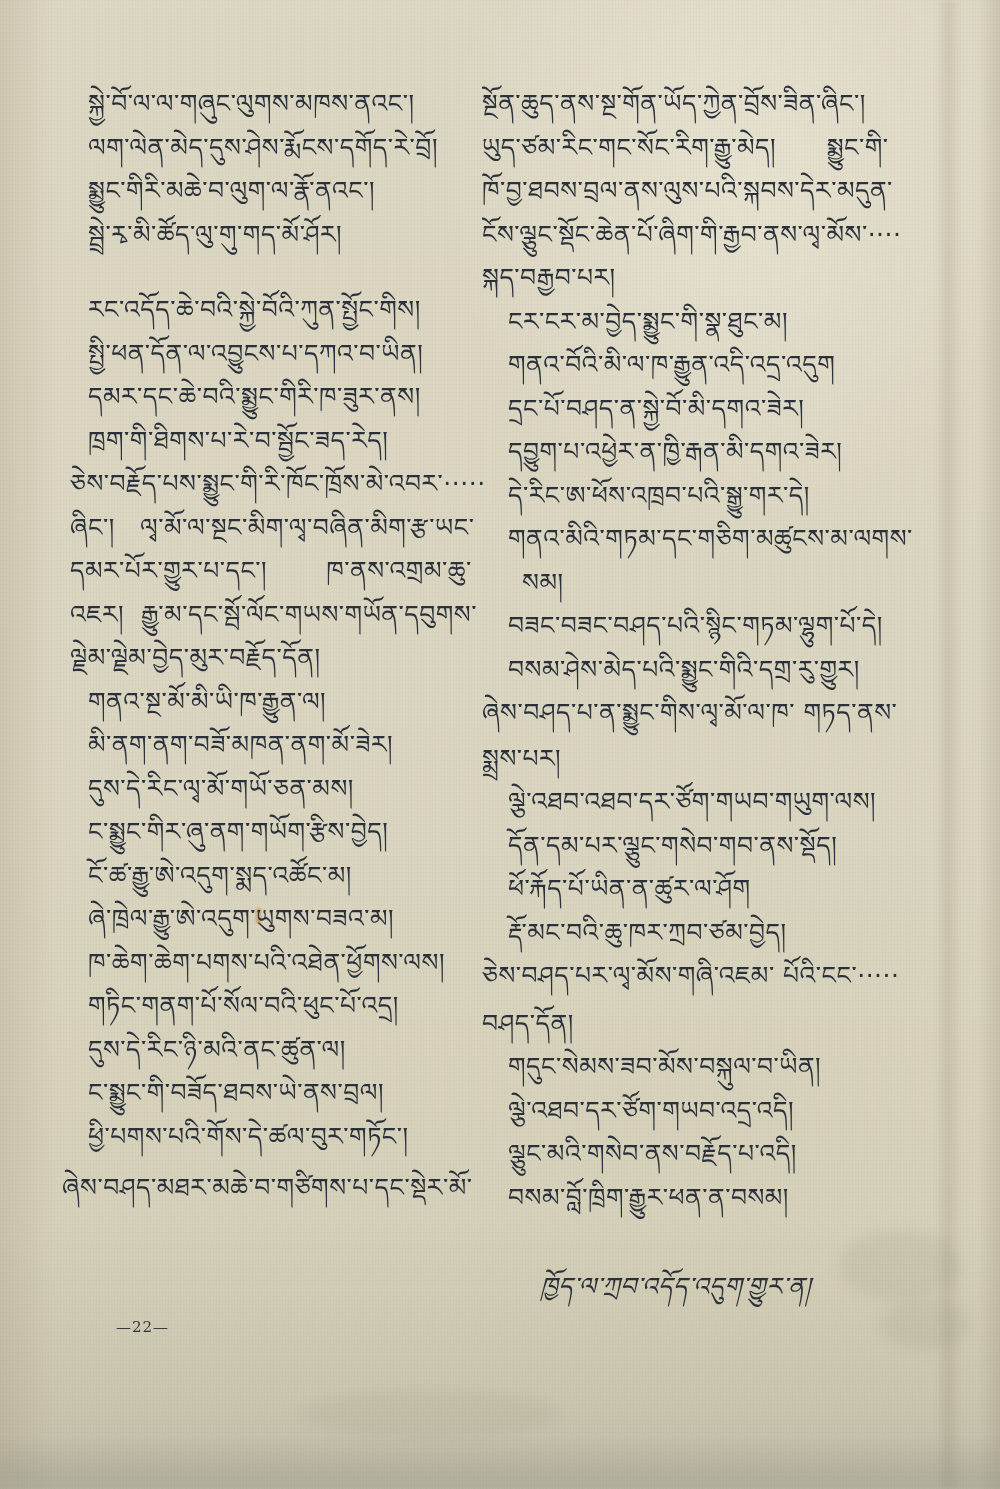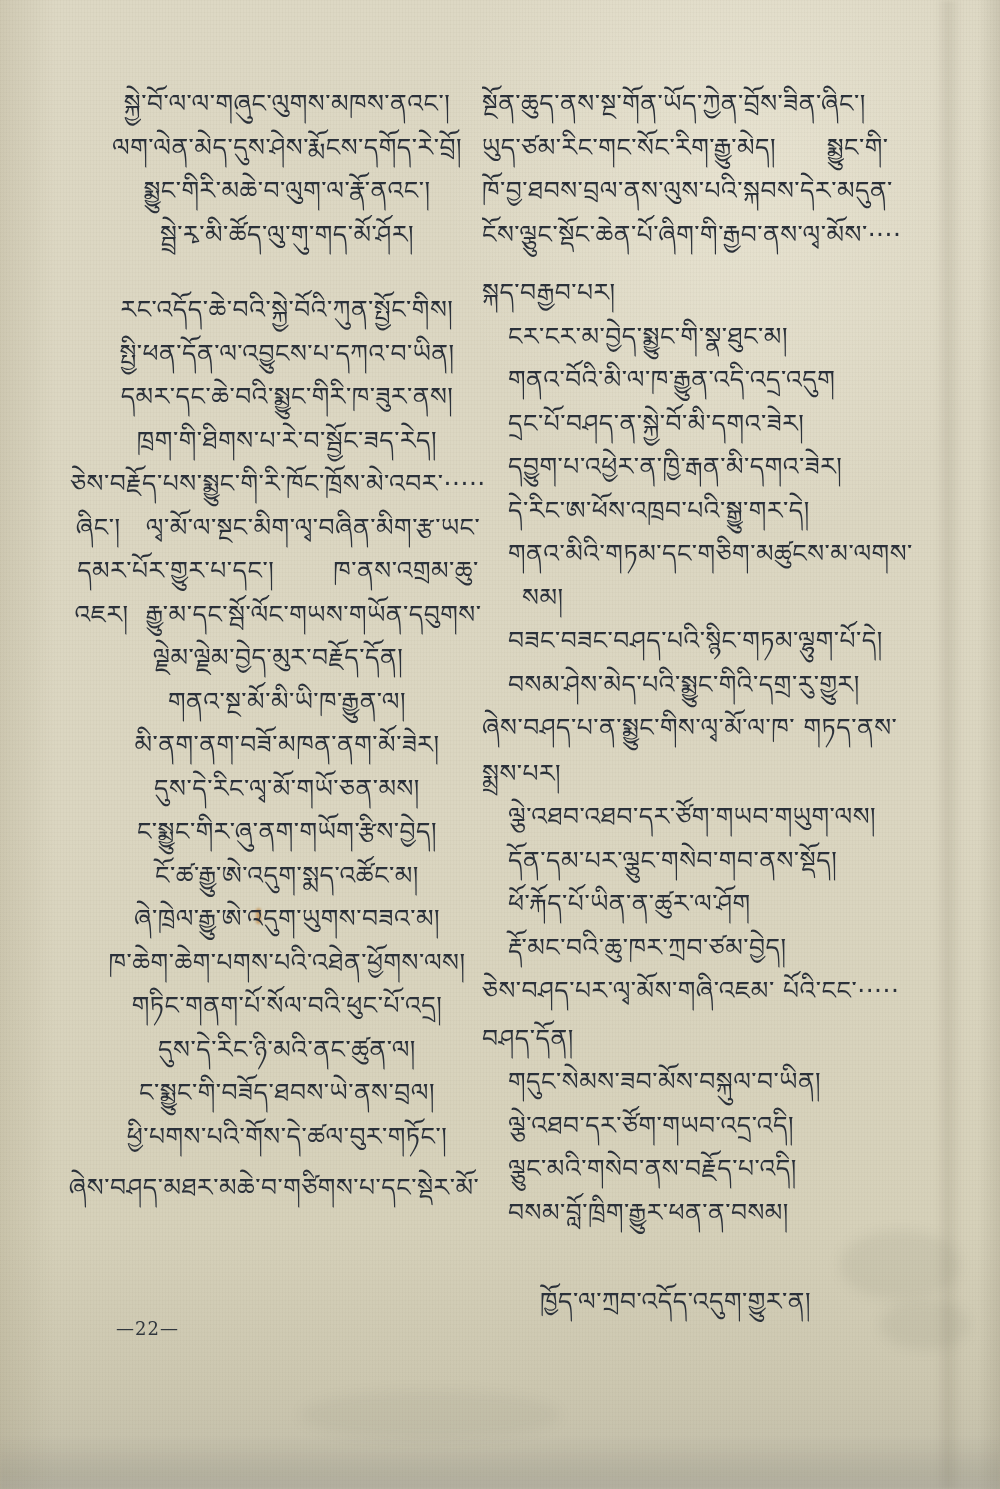--- a/index.html
+++ b/index.html
@@ -45,35 +45,35 @@
   .smudge.s1{left:840px;top:1230px;width:120px;height:70px;}
   .smudge.s2{left:880px;top:1300px;width:90px;height:50px;}
   .smudge.s3{left:300px;top:1390px;width:260px;height:50px;background:rgba(120,115,95,0.07);}
 
   .col{
     position:absolute;top:84px;
     color:#2b313a;
     font-size:25px;
     letter-spacing:0.5px;
   }
-  .col-left{left:51px;width:446px;text-align:center;}
+  .col-left{left:62px;width:446px;}
   .col-right{left:482px;width:468px;}
   .line{
     height:43.5px;line-height:40px;
     white-space:pre;overflow:hidden;
   }
   .line.verse{padding-left:26px;}
   .line.prose{padding-left:8px;}
   .line.flush{padding-left:0;}
   .line.indent2{padding-left:40px;}
-  .line.indent3{padding-left:58px;}
+  .line.indent3{padding-left:58px;font-style:italic;}
 
   .page-number{
     position:absolute;left:116px;top:1318px;
-    font-size:18px;letter-spacing:1px;color:#30363d;
+    font-size:15px;letter-spacing:1px;color:#30363d;
     font-family:"DejaVu Serif",serif;
   }
 </style>
 </head>
 <body>
 
 <div class="page">
   <div class="crease"></div>
   <div class="edge-right"></div>
   <div class="bottom-edge"></div>
@@ -107,21 +107,21 @@
       <div class="line verse">དུས་དེ་རིང་ཉི་མའི་ནང་ཚུན་ལ།</div>
       <div class="line verse">ང་སྨྱུང་གི་བཟོད་ཐབས་ཡེ་ནས་བྲལ།</div>
       <div class="line verse">ཕྱི་པགས་པའི་གོས་དེ་ཚལ་བུར་གཏོང་།</div>
       <div class="line flush" style="margin-top: 8px;">ཞེས་བཤད་མཐར་མཆེ་བ་གཙིགས་པ་དང་སྡེར་མོ་</div>
     </div>
   <div class="col col-right" id="col-right">
       <div class="line flush">སྔོན་ཆུད་ནས་སྔ་གོན་ཡོད་ཀྱེན་བྲོས་ཟིན་ཞིང་།</div>
       <div class="line flush">ཡུད་ཙམ་རིང་གང་སོང་རིག་རྒྱུ་མེད།      སྨྱུང་གི་</div>
       <div class="line flush">ཁོ་བྱ་ཐབས་བྲལ་ནས་ལུས་པའི་སྐབས་དེར་མདུན་</div>
       <div class="line flush">ངོས་ལྕུང་སྡོང་ཆེན་པོ་ཞིག་གི་རྒྱབ་ནས་ལྭ་མོས་····</div>
-      <div class="line flush" style="margin-top: 15px;">སྐད་བརྒྱབ་པར།</div>
+      <div class="line flush" style="margin-top: 0;">སྐད་བརྒྱབ་པར།</div>
       <div class="line verse">ངར་ངར་མ་བྱེད་སྨྱུང་གི་སྣ་ཐུང་མ།</div>
       <div class="line verse">གནའ་བོའི་མི་ལ་ཁ་རྒྱུན་འདི་འདྲ་འདུག</div>
       <div class="line verse">དྲང་པོ་བཤད་ན་སྐྱེ་བོ་མི་དགའ་ཟེར།</div>
       <div class="line verse">དབྱུག་པ་འཕྱེར་ན་ཁྱི་རྒན་མི་དགའ་ཟེར།</div>
       <div class="line verse">དེ་རིང་ཨ་ཕོས་འཁྲབ་པའི་སྒྱུ་གར་དེ།</div>
       <div class="line verse">གནའ་མིའི་གཏམ་དང་གཅིག་མཚུངས་མ་ལགས་</div>
       <div class="line indent2">སམ།</div>
       <div class="line verse">བཟང་བཟང་བཤད་པའི་སྙིང་གཏམ་ལྷུག་པོ་དེ།</div>
       <div class="line verse">བསམ་ཤེས་མེད་པའི་སྨྱུང་གིའི་དགྲ་རུ་གྱུར།</div>
       <div class="line flush">ཞེས་བཤད་པ་ན་སྨྱུང་གིས་ལྭ་མོ་ལ་ཁ་ གཏད་ནས་</div>

